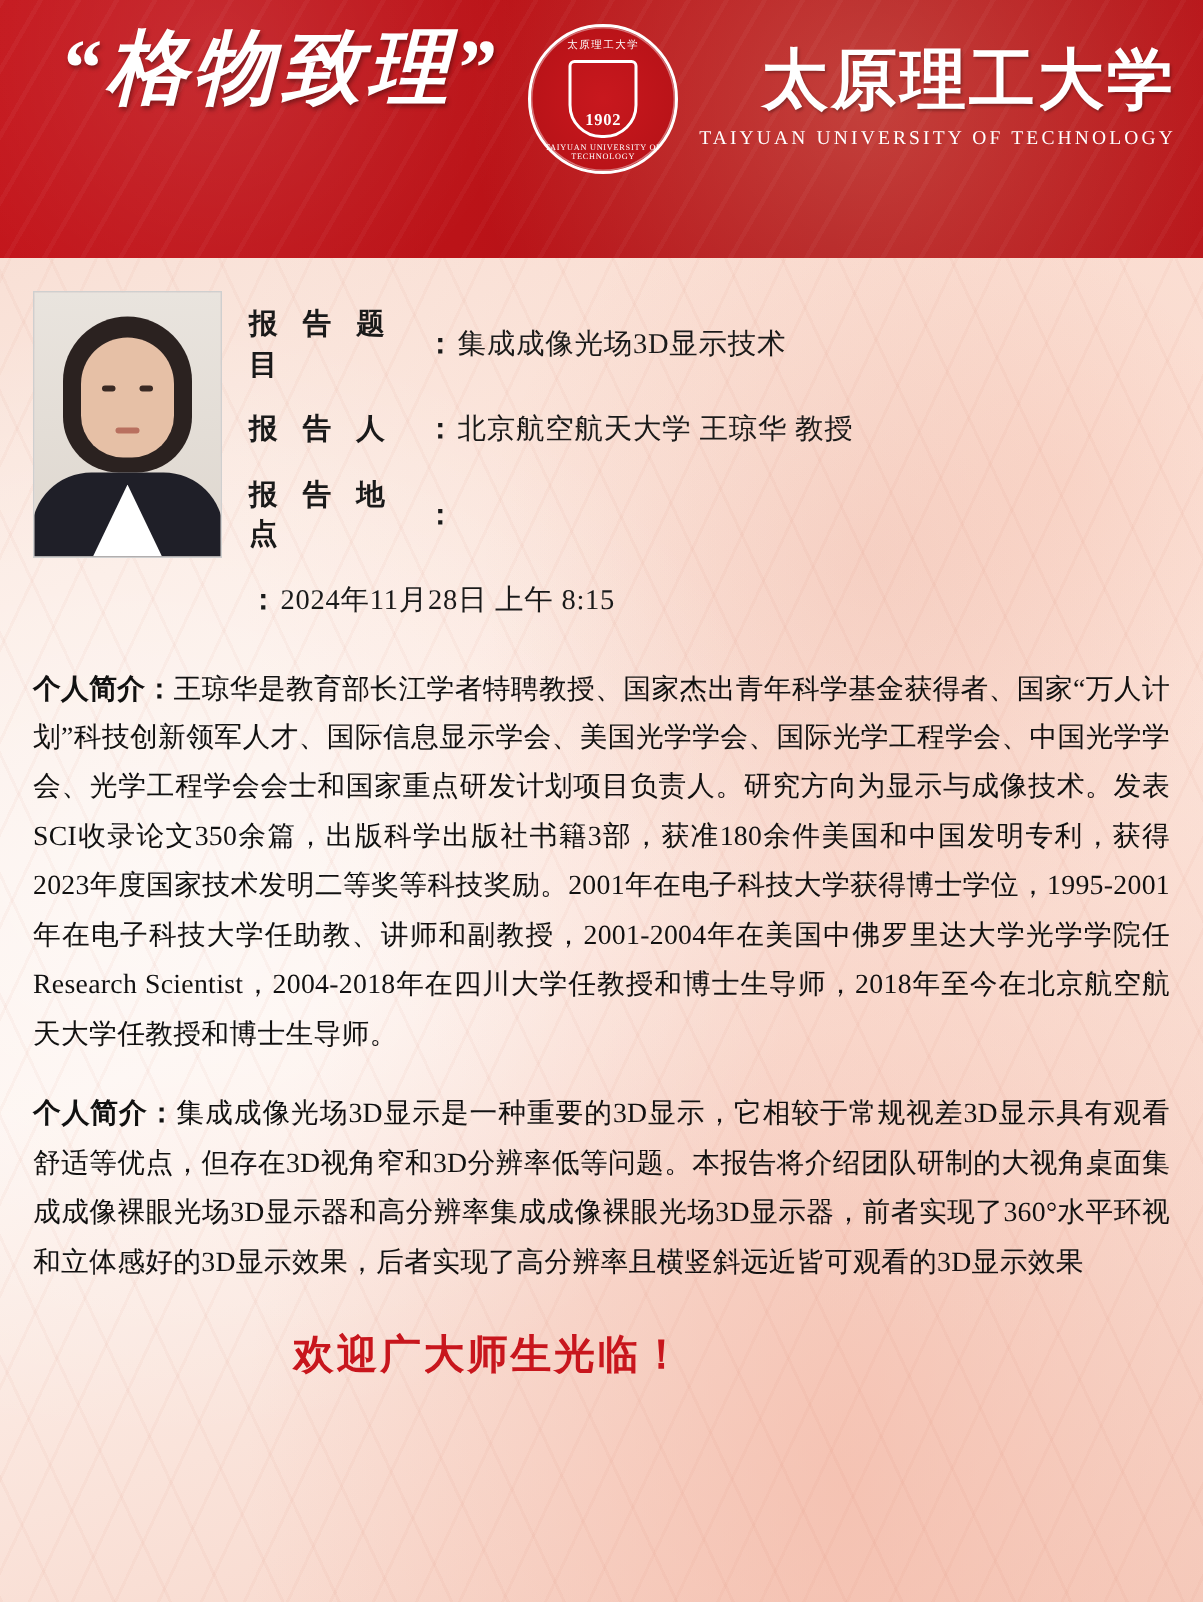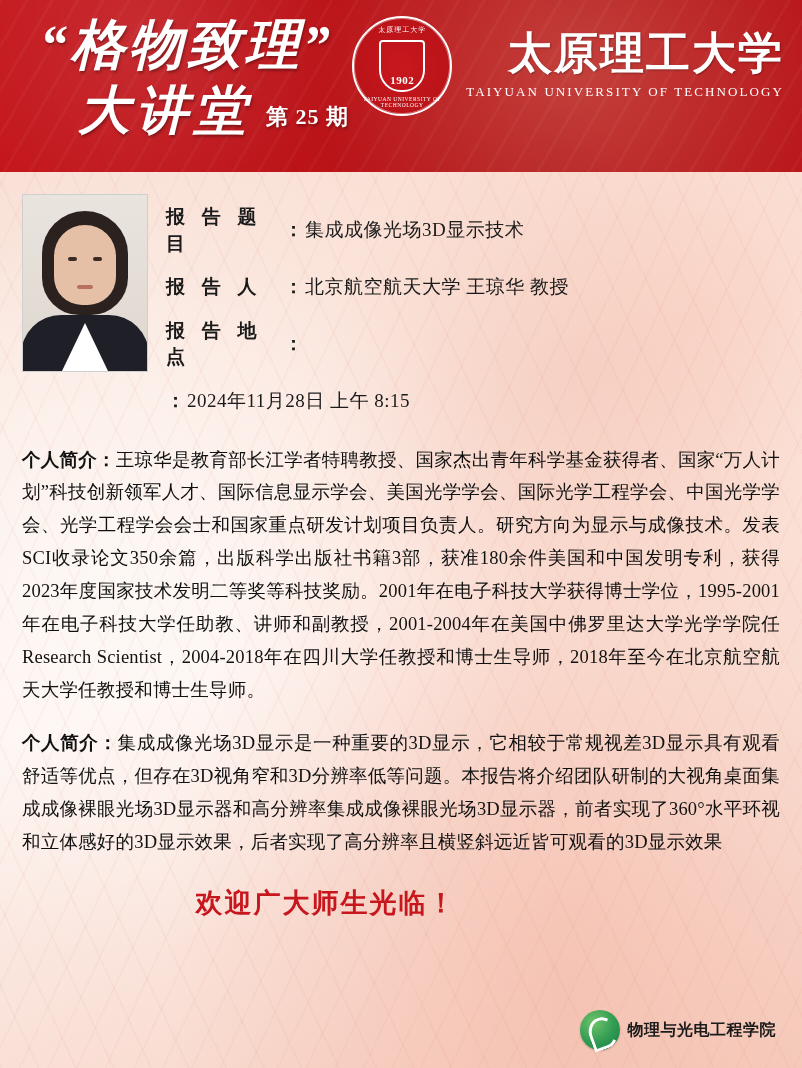--- a/index.html
+++ b/index.html
@@ -342,23 +342,20 @@
 
 <div class="poster">
   <div class="bg-pattern"></div>
   <div class="bg-arch"></div>
 
   <div class="header">
     <div class="header-texture"></div>
 
     <div class="header-title">
       <div class="title-line1">“格物致理”</div>
-      <div>
-        <span class="title-line2">大讲堂</span><span class="issue">第 25 期</span>
-      </div>
     </div>
 
     <div class="header-right">
       <div class="univ-seal">
         <div class="ring-text-top">太原理工大学</div>
         <div class="seal-core">
           <div class="seal-year">1902</div>
         </div>
         <div class="ring-text-bottom">TAIYUAN UNIVERSITY OF TECHNOLOGY</div>
       </div>
@@ -404,19 +401,13 @@
       </div>
     </div>
 
     <div class="para"><span class="lead">个人简介：</span><span>王琼华是教育部长江学者特聘教授、国家杰出青年科学基金获得者、国家“万人计划”科技创新领军人才、国际信息显示学会、美国光学学会、国际光学工程学会、中国光学学会、光学工程学会会士和国家重点研发计划项目负责人。研究方向为显示与成像技术。发表SCI收录论文350余篇，出版科学出版社书籍3部，获准180余件美国和中国发明专利，获得2023年度国家技术发明二等奖等科技奖励。2001年在电子科技大学获得博士学位，1995-2001年在电子科技大学任助教、讲师和副教授，2001-2004年在美国中佛罗里达大学光学学院任Research Scientist，2004-2018年在四川大学任教授和博士生导师，2018年至今在北京航空航天大学任教授和博士生导师。</span></div>
 
     <div class="para abstract"><span class="lead">个人简介：</span><span>集成成像光场3D显示是一种重要的3D显示，它相较于常规视差3D显示具有观看舒适等优点，但存在3D视角窄和3D分辨率低等问题。本报告将介绍团队研制的大视角桌面集成成像裸眼光场3D显示器和高分辨率集成成像裸眼光场3D显示器，前者实现了360°水平环视和立体感好的3D显示效果，后者实现了高分辨率且横竖斜远近皆可观看的3D显示效果</span></div>
 
     <div class="welcome">欢迎广大师生光临！</div>
   </div>
 
-  <div class="footer">
-    <div class="college-mark">
-      <div class="swirl"></div>
-    </div>
-    <div class="college-name">物理与光电工程学院</div>
-  </div>
 </div>
 
 </body></html>

